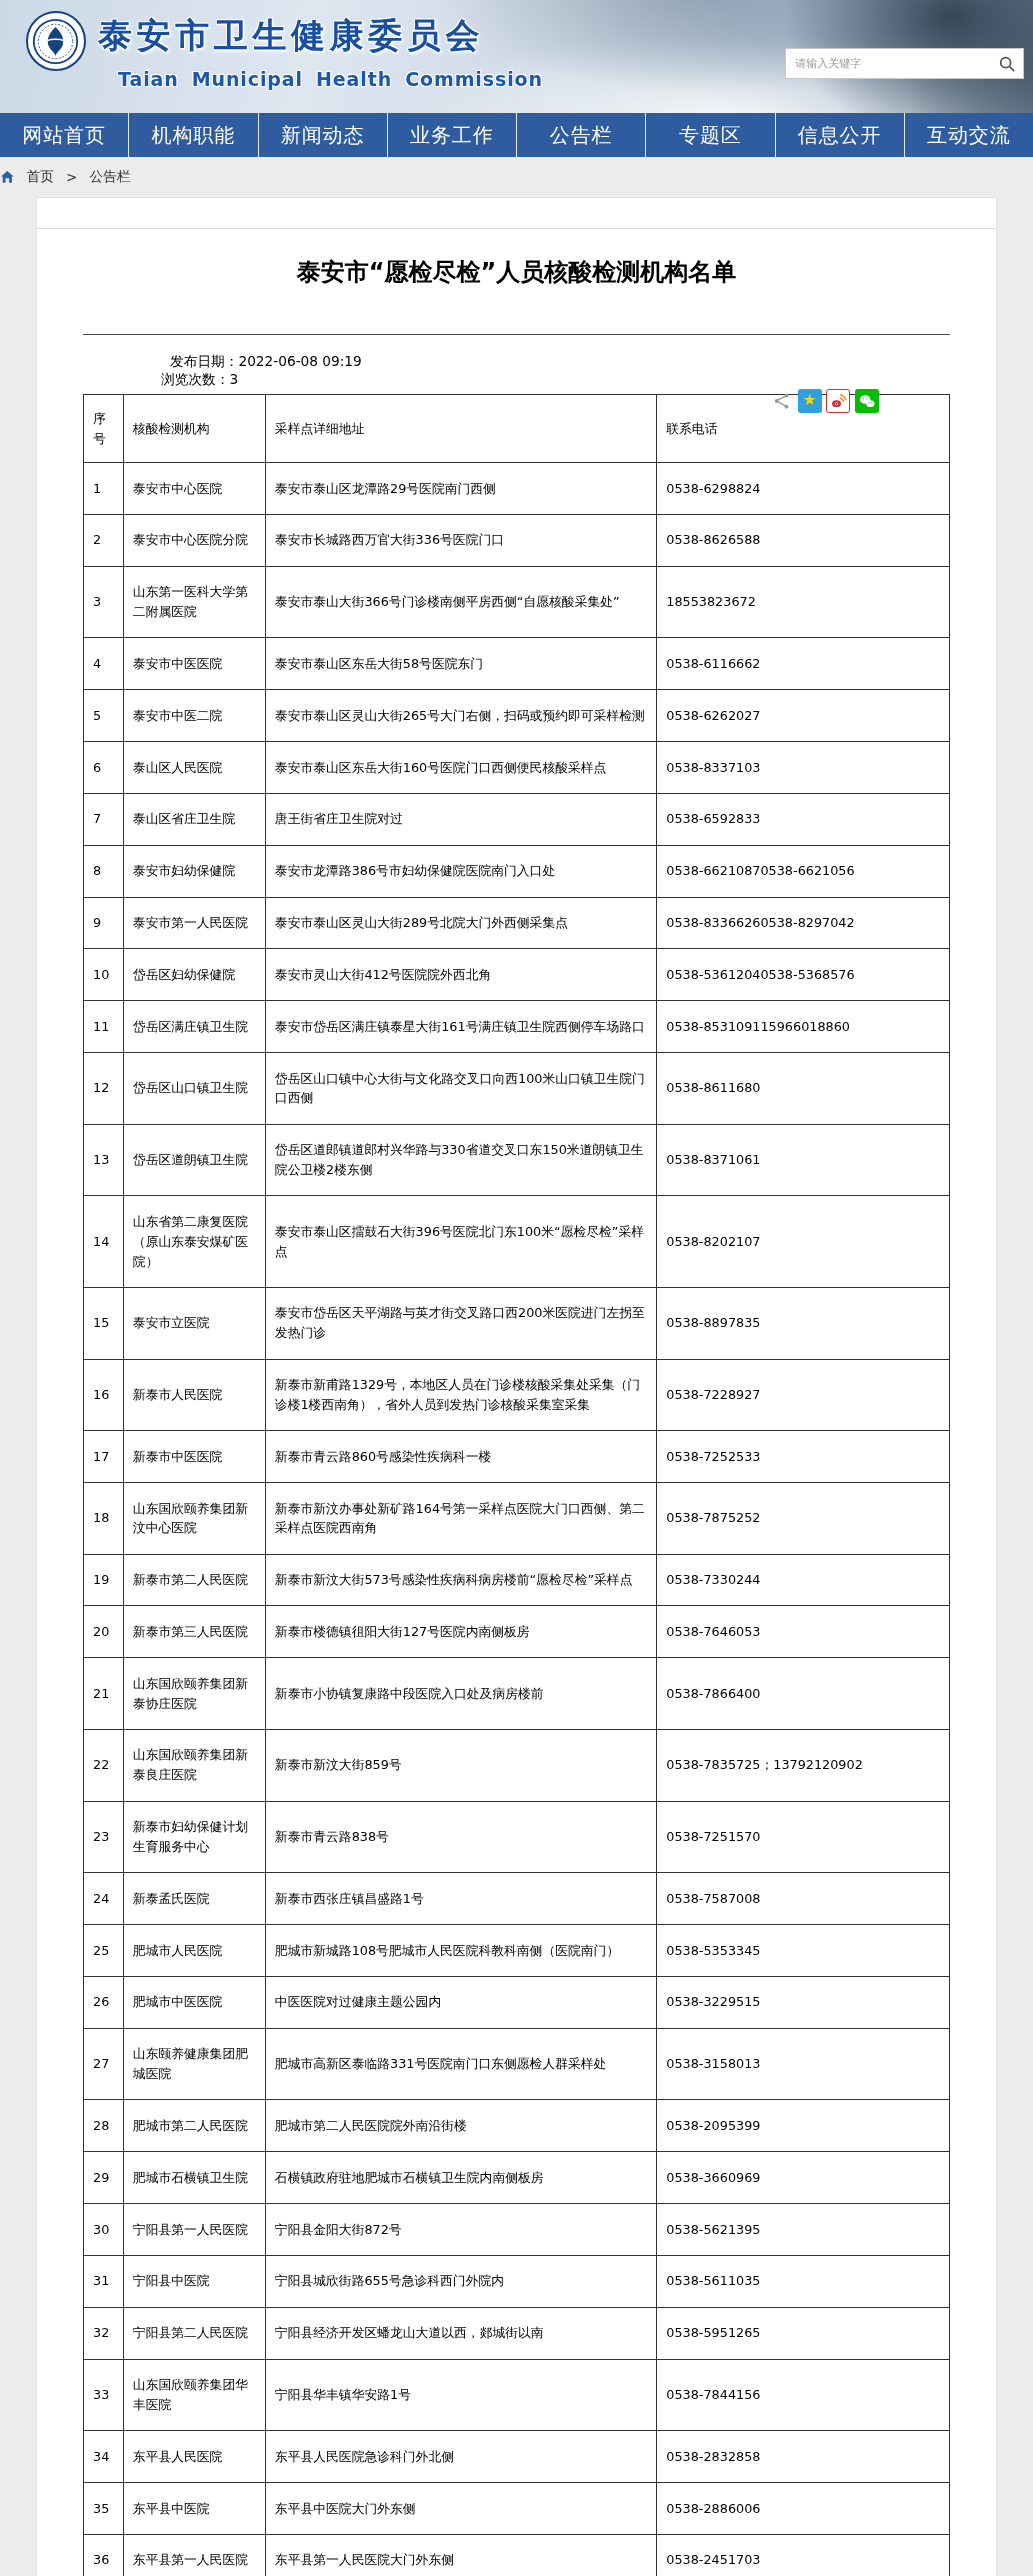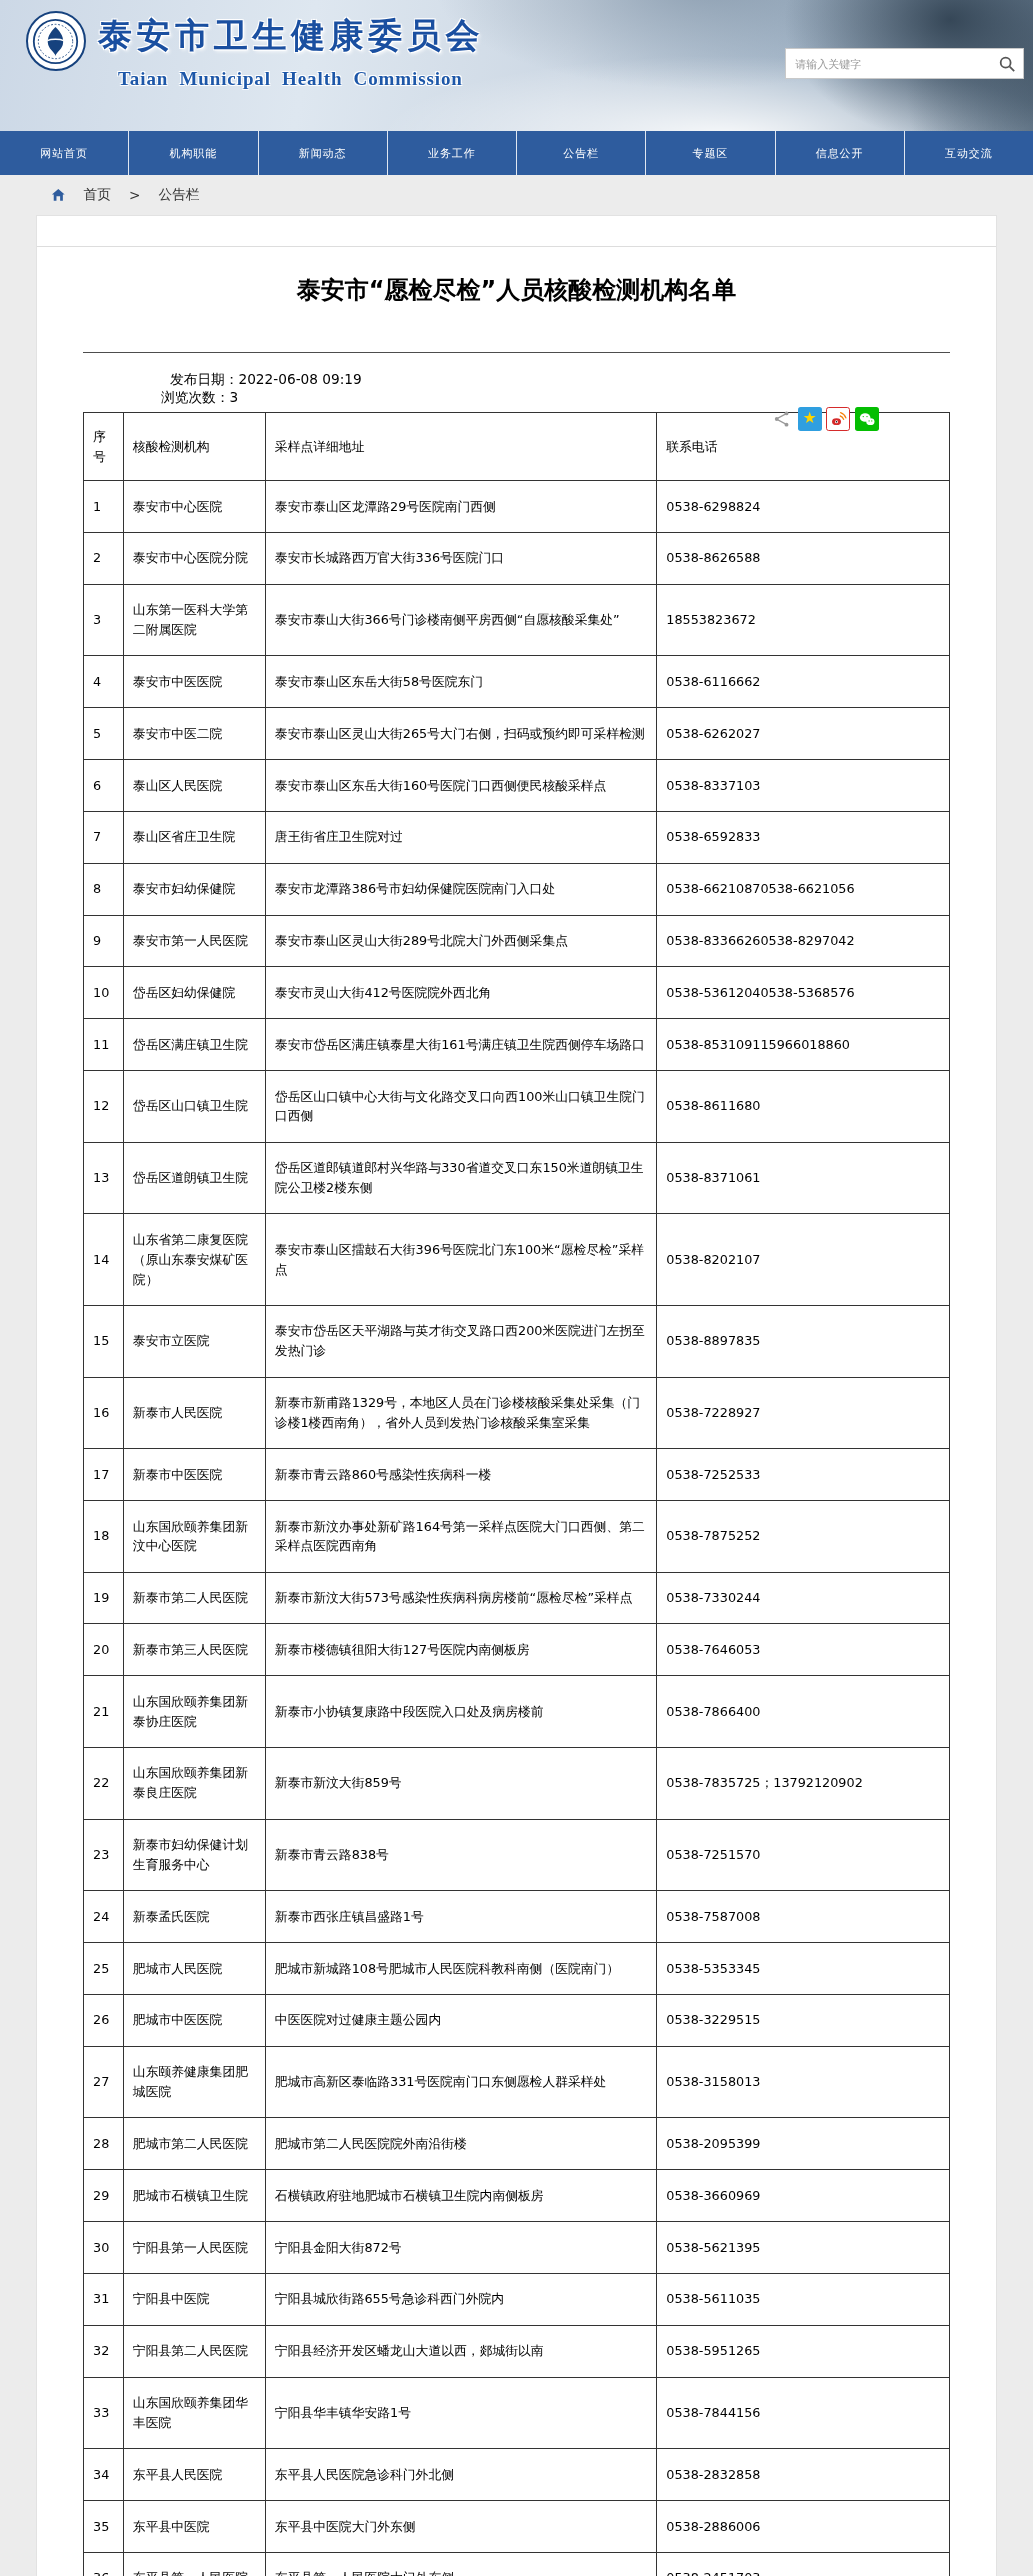--- a/index.html
+++ b/index.html
@@ -12,29 +12,28 @@
   html,body{margin:0;padding:0;}
   body{
     width:1033px;
     background:var(--page-bg);
     font-family:"DejaVu Sans","Liberation Sans",sans-serif;
     color:#000;
   }
   
   .header{
     position:relative;
-    height:131px;
+    height:113px;
     overflow:hidden;
     background:
       radial-gradient(ellipse 237px 173px at 92% 15%, rgba(45,62,78,.9), rgba(45,62,78,0) 70%),
       radial-gradient(ellipse 219px 210px at 103% 70%, rgba(70,88,104,.85), rgba(70,88,104,0) 72%),
       radial-gradient(ellipse 383px 146px at 68% -10%, rgba(110,130,150,.55), rgba(110,130,150,0) 70%),
       radial-gradient(ellipse 456px 109px at 70% 105%, rgba(255,255,255,.9), rgba(255,255,255,0) 75%),
       linear-gradient(100deg,#ccd8e6 0%,#dee7f0 30%,#cdd8e4 55%,#a8bacc 78%,#7d93a9 100%);
-    font-family: Liberation Serif, serif;
   }
   .logo{
     position:absolute;left:25.5px;top:11px;width:60px;height:60px;border-radius:50%;
     background:#fff;border:2.7px solid #16427e;display:flex;align-items:center;justify-content:center;
   }
   .logo svg{width:47px;height:47px;}
   .site-title{
     position:absolute;left:98px;top:12.8px;
     font-size:34px;font-weight:bold;color:var(--title-blue);letter-spacing:4.6px;
     text-shadow:-0.9px -0.9px 0 #fff,0.9px -0.9px 0 #fff,-0.9px 0.9px 0 #fff,0.9px 0.9px 0 #fff,1.8px 1.8px 3.6px rgba(255,255,255,.9);
@@ -50,27 +49,27 @@
   }
   .search-box input{
     flex:1;border:none;outline:none;font-size:11px;color:#3b82f6;background:transparent;
     font-family:inherit;
   }
   .search-box input::placeholder{color:#9a9a9a;}
   
   .nav{display:flex;height:44px;background:var(--nav-blue);}
   .nav-item{
     flex:1;display:flex;align-items:center;justify-content:center;
-    color:#fff;font-size:11px;letter-spacing:0.9px;cursor:pointer;text-decoration:none;
+    color:#fff;font-size:20px;letter-spacing:0.9px;cursor:pointer;text-decoration:none;
   }
   .nav-item + .nav-item{border-left:0.9px solid rgba(255,255,255,.85);}
   
   .breadcrumb{
-    display:flex;align-items:center;height:40px;padding-left:51px;
-    font-size:13.7px;color:#333;gap:18px;
+    display:flex;align-items:center;height:40px;
+    font-size:13.7px;color:#333;gap:12px;
   }
   .breadcrumb .crumb{cursor:pointer;}
   .home-glyph{color:var(--nav-blue);display:flex;align-items:center;}
   
   .panel{
     margin:0 36px 16.4px 36px;
     background:#fff;
     border:0.9px solid #e2e2e2;
     padding:0 46px 33px 46px;
   }

